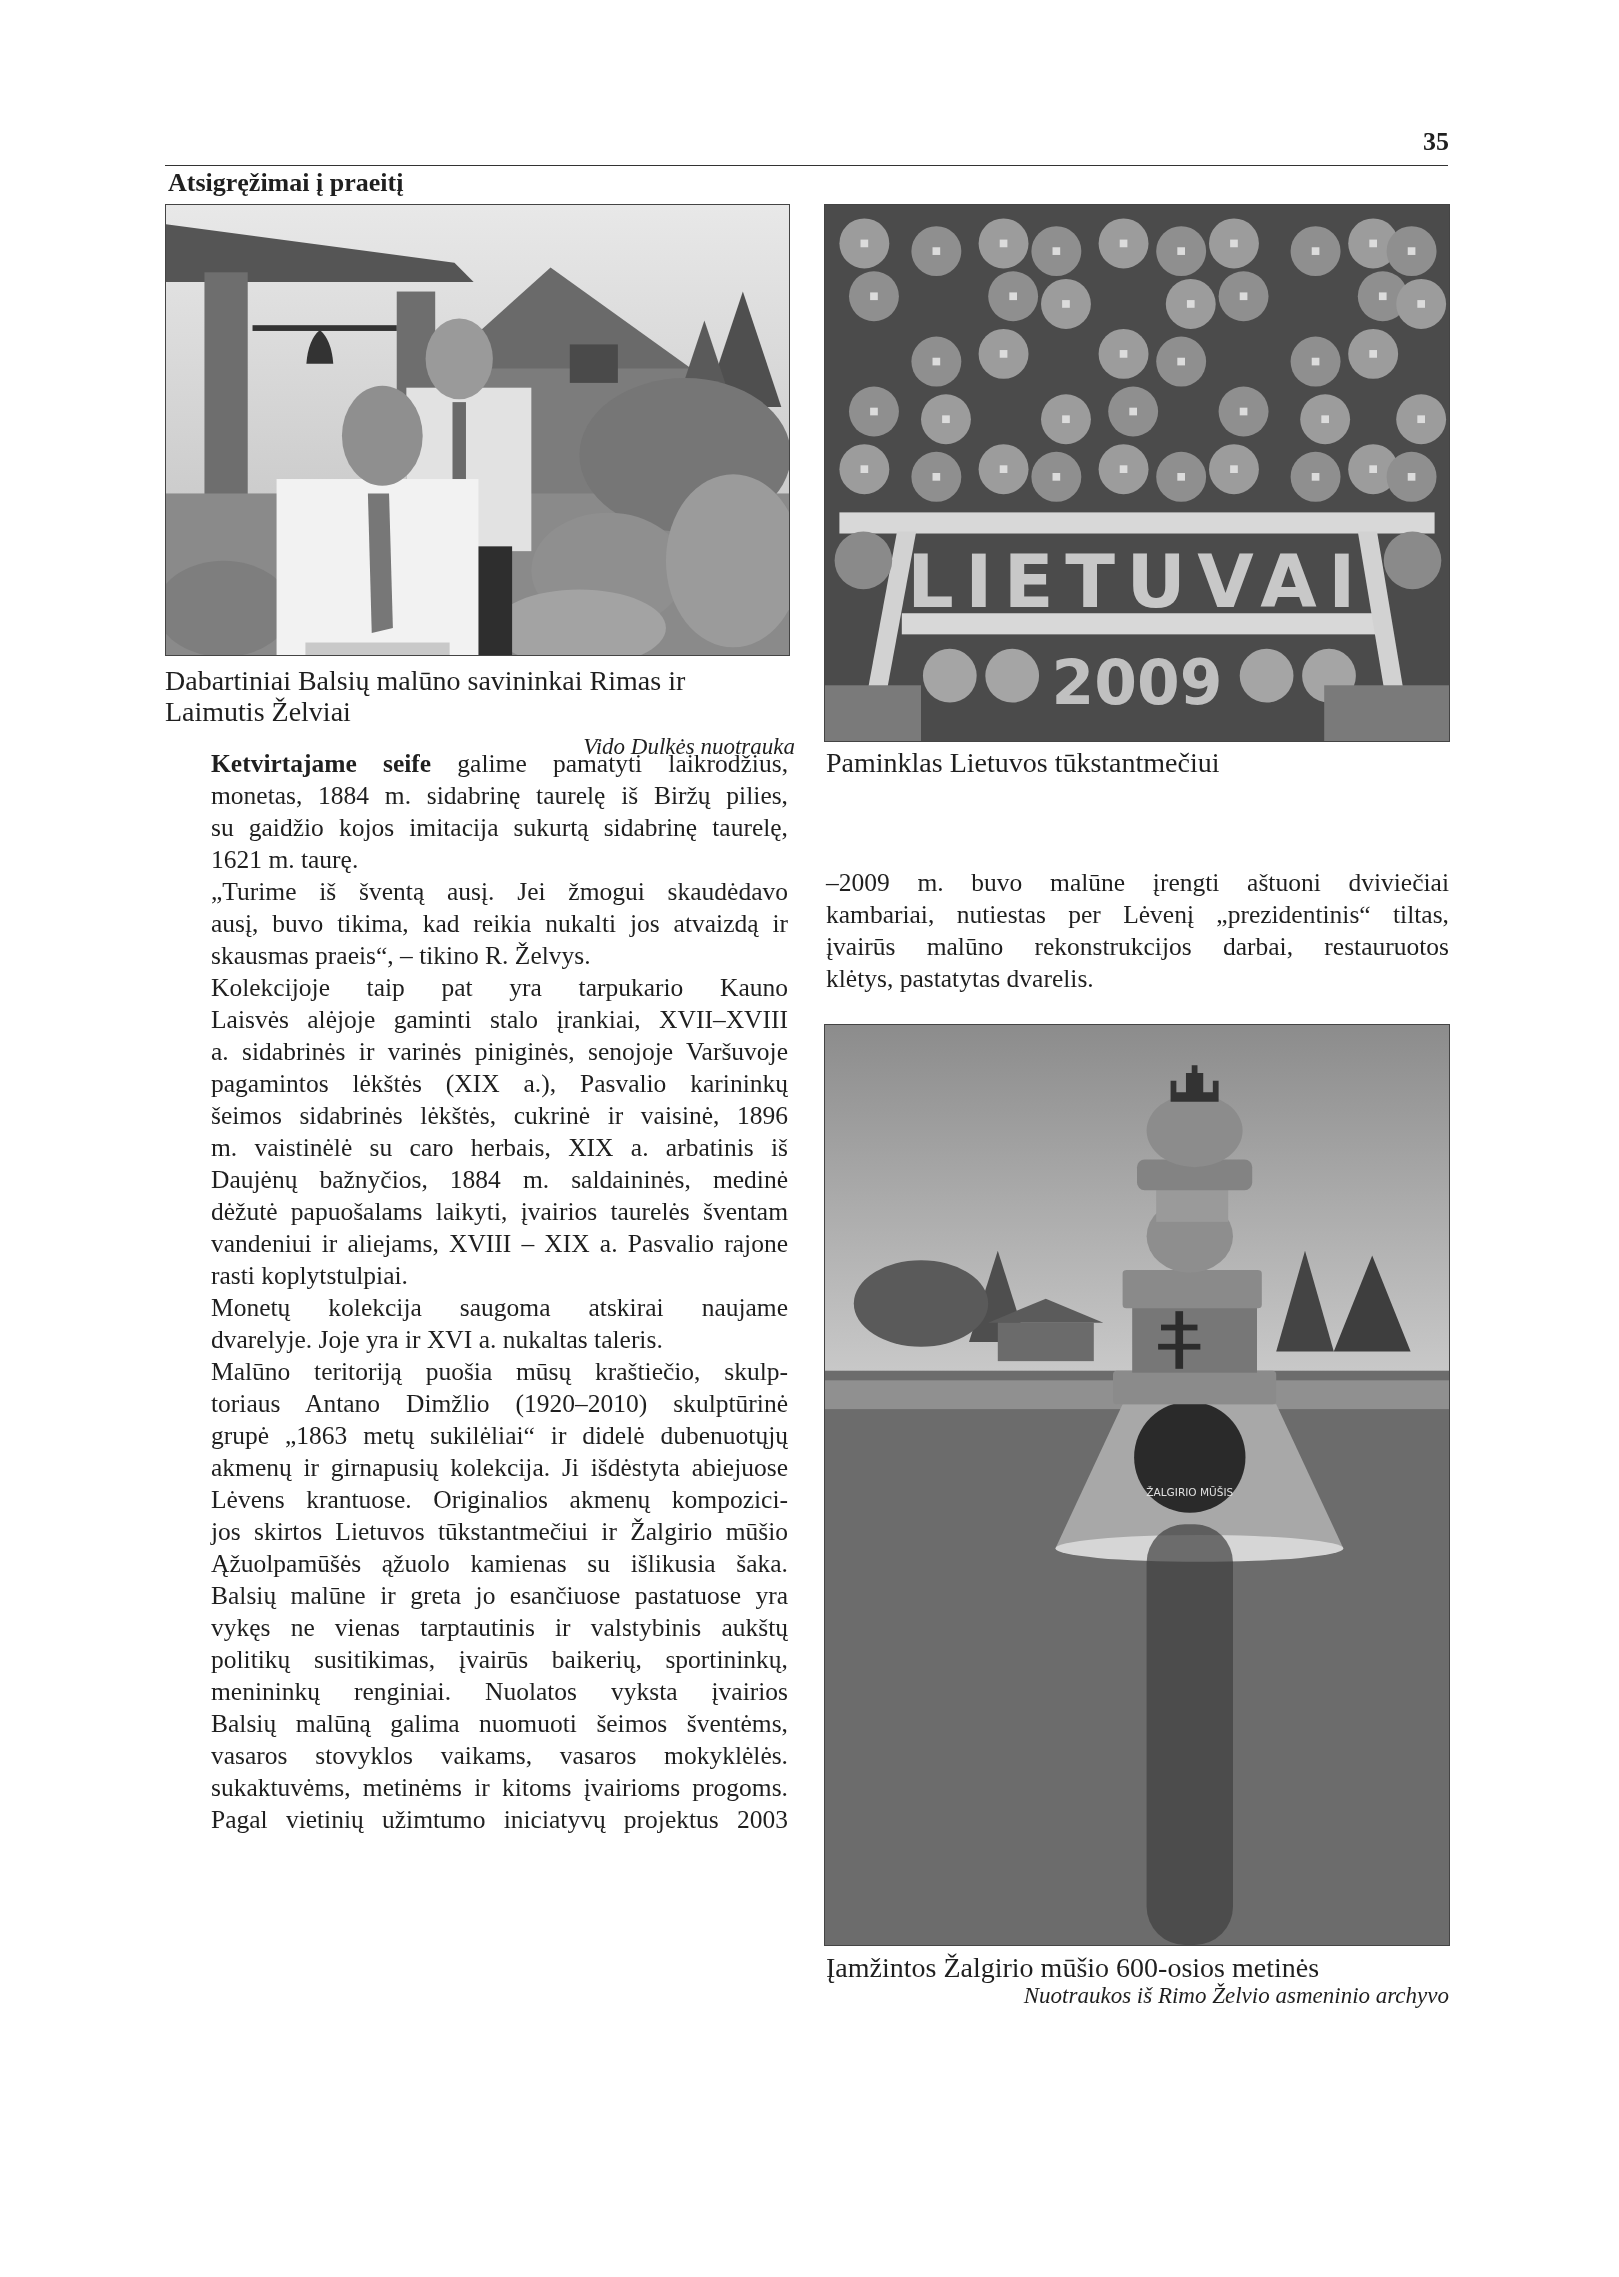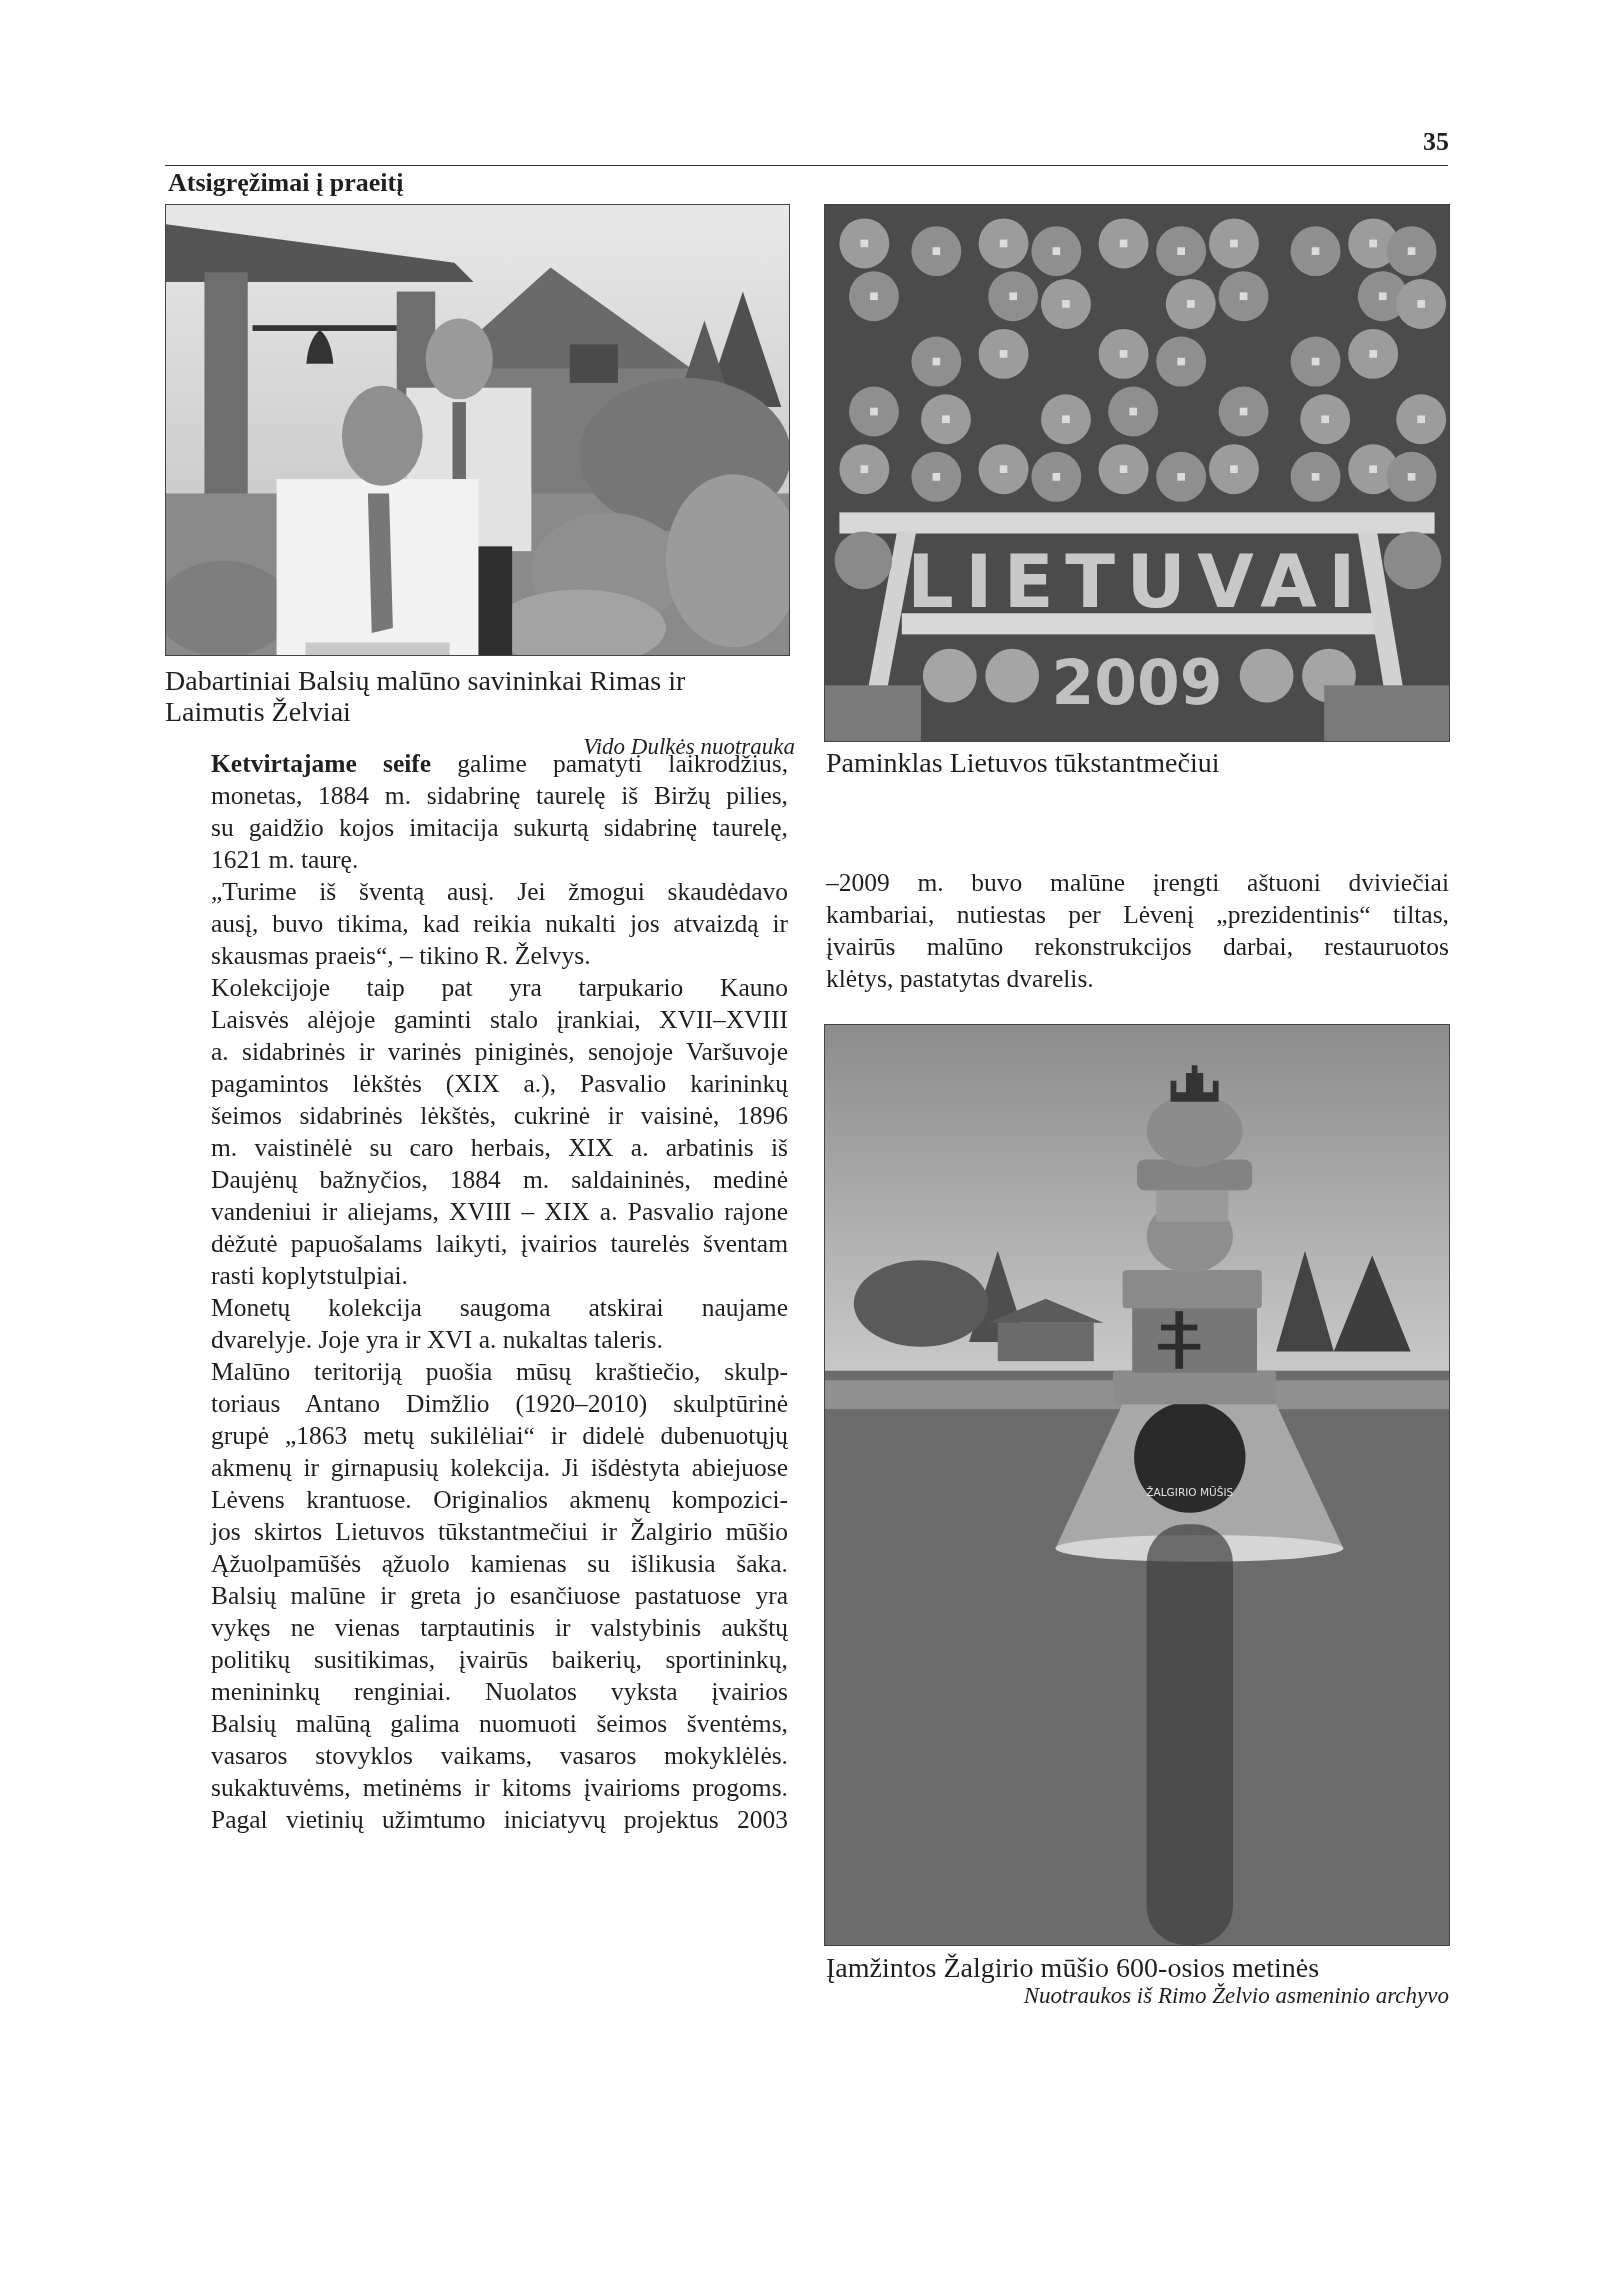--- a/index.html
+++ b/index.html
@@ -262,22 +262,22 @@
     <span class="ln last">skausmas praeis“, – tikino R. Želvys.</span>
   </p>
   <p class="ind">
     <span class="ln">Kolekcijoje taip pat yra tarpukario Kauno</span>
     <span class="ln">Laisvės alėjoje gaminti stalo įrankiai, XVII–XVIII</span>
     <span class="ln">a. sidabrinės ir varinės piniginės, senojoje Varšuvoje</span>
     <span class="ln">pagamintos lėkštės (XIX a.), Pasvalio karininkų</span>
     <span class="ln">šeimos sidabrinės lėkštės, cukrinė ir vaisinė, 1896</span>
     <span class="ln">m. vaistinėlė su caro herbais, XIX a. arbatinis iš</span>
     <span class="ln">Daujėnų bažnyčios, 1884 m. saldaininės, medinė</span>
+    <span class="ln">dėžutė papuošalams laikyti, įvairios taurelės šventam</span>
     <span class="ln">vandeniui ir aliejams, XVIII – XIX a. Pasvalio rajone</span>
-    <span class="ln">dėžutė papuošalams laikyti, įvairios taurelės šventam</span>
     <span class="ln last">rasti koplytstulpiai.</span>
   </p>
   <p class="ind">
     <span class="ln">Monetų kolekcija saugoma atskirai naujame</span>
     <span class="ln last">dvarelyje. Joje yra ir XVI a. nukaltas taleris.</span>
   </p>
   <p class="ind">
     <span class="ln">Malūno teritoriją puošia mūsų kraštiečio, skulp-</span>
     <span class="ln">toriaus Antano Dimžlio  (1920–2010) skulptūrinė</span>
     <span class="ln">grupė „1863 metų sukilėliai“ ir didelė dubenuotųjų</span>

